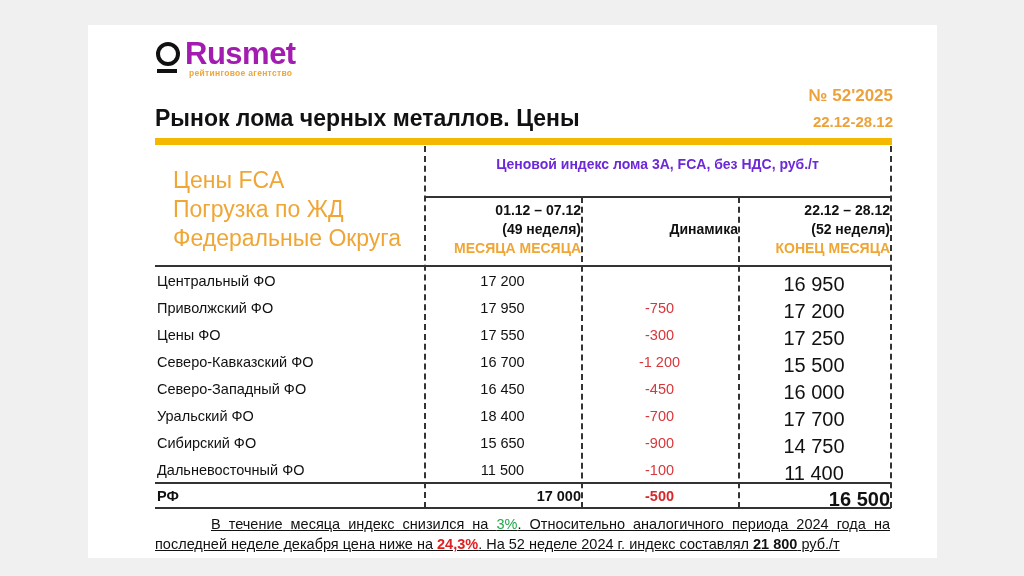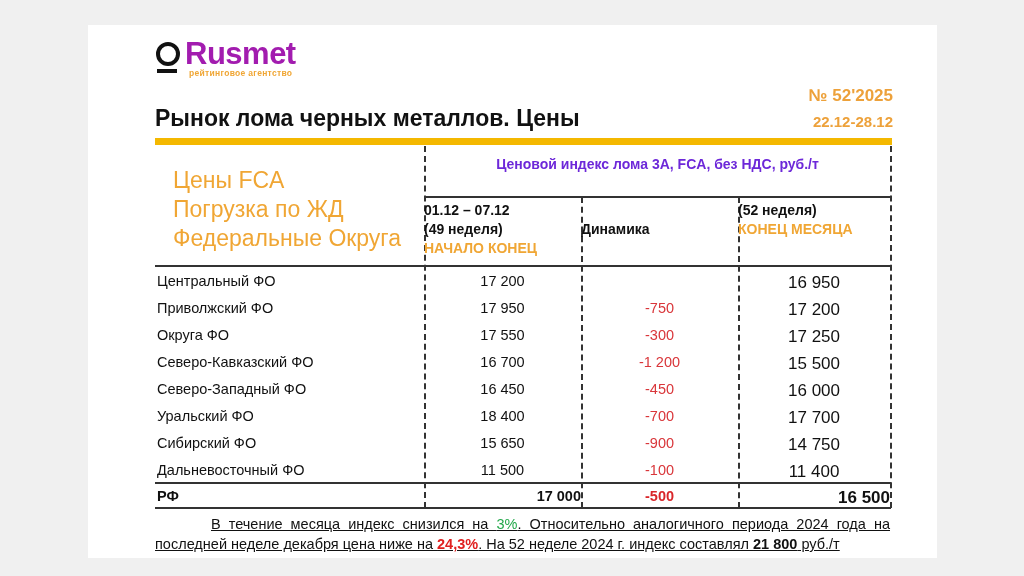--- a/index.html
+++ b/index.html
@@ -57,31 +57,31 @@
     
     .vline {
       position: absolute; width: 0; border-left: 2px dashed #333;
     }
     .hline { position: absolute; height: 0; border-top: 2px solid #333; }
     .hdr-top {
       position: absolute; left: 336px; top: 130px; width: 467px; text-align: center;
       font-size: 14px; font-weight: bold; color: #6d28d9; line-height: 19px;
     }
     .col-hdr {
-      position: absolute; top: 176px; text-align: left;
+      position: absolute; top: 176px; text-align: right;
       font-size: 14px; font-weight: bold; color: #111; line-height: 19px;
     }
     .col-hdr .orange { color: #f0a634; }
     .row { position: absolute; left: 0; width: 685px; height: 27px; }
     .row .name {
       position: absolute; left: 69px; top: 5px; font-size: 14.5px; color: #111; white-space: nowrap;
     }
     .row .v1 { position: absolute; left: 336px; width: 157px; top: 5px; text-align: center; font-size: 14.5px; color: #111; }
     .row .v2 { position: absolute; left: 493px; width: 157px; top: 5px; text-align: center; font-size: 14.5px; color: #d9363a; }
-    .row .v3 { position: absolute; left: 650px; width: 152px; top: 5px; text-align: center; font-size: 17px; color: #111; }
+    .row .v3 { position: absolute; left: 650px; width: 152px; top: 5px; text-align: center; font-size: 20px; color: #111; }
     .row.total .name, .row.total .v1, .row.total .v3 { font-weight: bold; text-align: right; }
     .row.total .v2 { font-weight: bold; color: #d9262a; }
     
     .summary {
       position: absolute; left: 67px; top: 489px; width: 735px;
       font-size: 14.5px; color: #111; line-height: 20px; text-align: justify;
       text-decoration: underline;
     }
     .summary .green { color: #22a84a; }
     .summary .red { color: #e02020; font-weight: bold; }
@@ -123,43 +123,44 @@
   <div class="hline" style="left:67px; top:457px; width:736px;"></div>
   <div class="hline" style="left:67px; top:482px; width:736px;"></div>
 
   <div class="hdr-top">
     <div>Ценовой индекс лома 3А, FCA, без НДС, руб./т</div>
   </div>
 
   <div class="col-hdr" style="left:336px; width:157px;">
     <div>01.12 – 07.12</div>
     <div>(49 неделя)</div>
-    <div class="orange">НАЧАЛО КОНЕЦ</div>
+    <div class="orange">МЕСЯЦА МЕСЯЦА</div>
   </div>
   <div class="col-hdr" style="left:493px; width:157px; top:195px;">
     <div>Динамика</div>
   </div>
   <div class="col-hdr" style="left:650px; width:152px;">
+    <div>22.12 – 28.12</div>
     <div>(52 неделя)</div>
     <div class="orange">КОНЕЦ МЕСЯЦА</div>
   </div>
 
   <div class="row" style="top:243px;">
     <span class="name">Центральный ФО</span>
     <span class="v1">17 200</span>
     <span class="v3">16 950</span>
   </div>
   <div class="row" style="top:270px;">
     <span class="name">Приволжский ФО</span>
     <span class="v1">17 950</span>
     <span class="v2">-750</span>
     <span class="v3">17 200</span>
   </div>
   <div class="row" style="top:297px;">
-    <span class="name">Округа ФО</span>
+    <span class="name">Цены ФО</span>
     <span class="v1">17 550</span>
     <span class="v2">-300</span>
     <span class="v3">17 250</span>
   </div>
   <div class="row" style="top:324px;">
     <span class="name">Северо-Кавказский ФО</span>
     <span class="v1">16 700</span>
     <span class="v2">-1 200</span>
     <span class="v3">15 500</span>
   </div>

